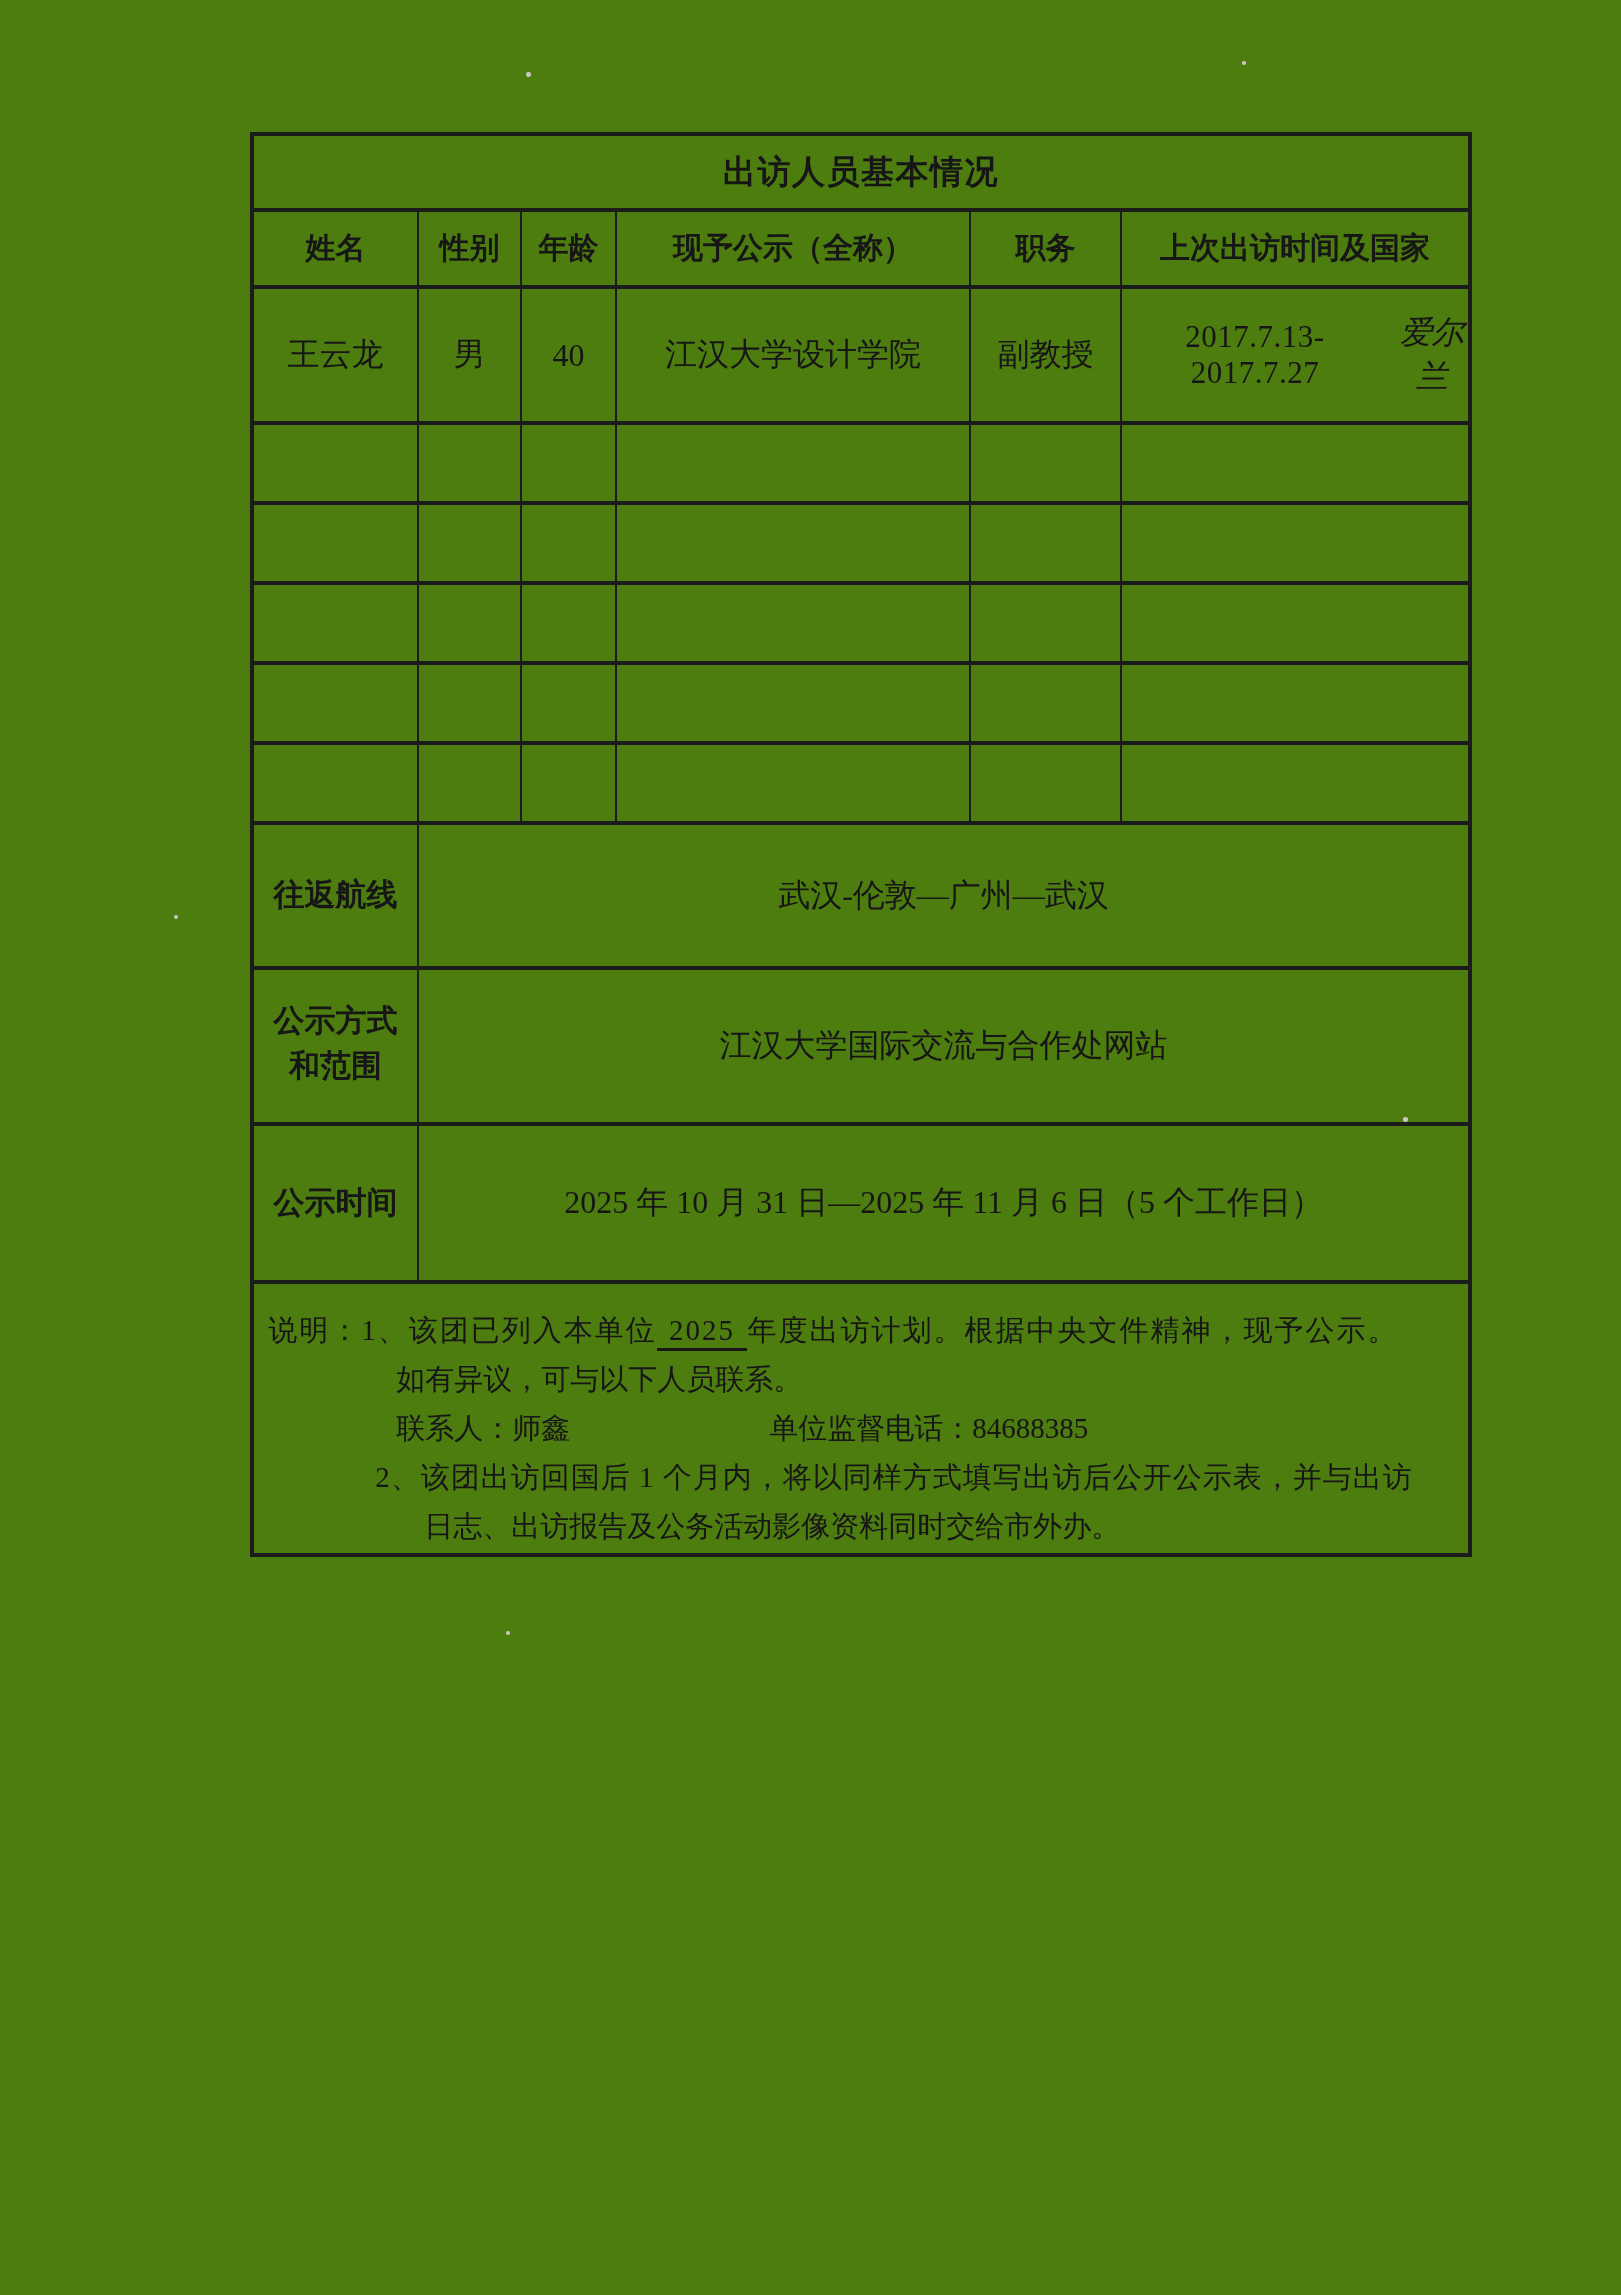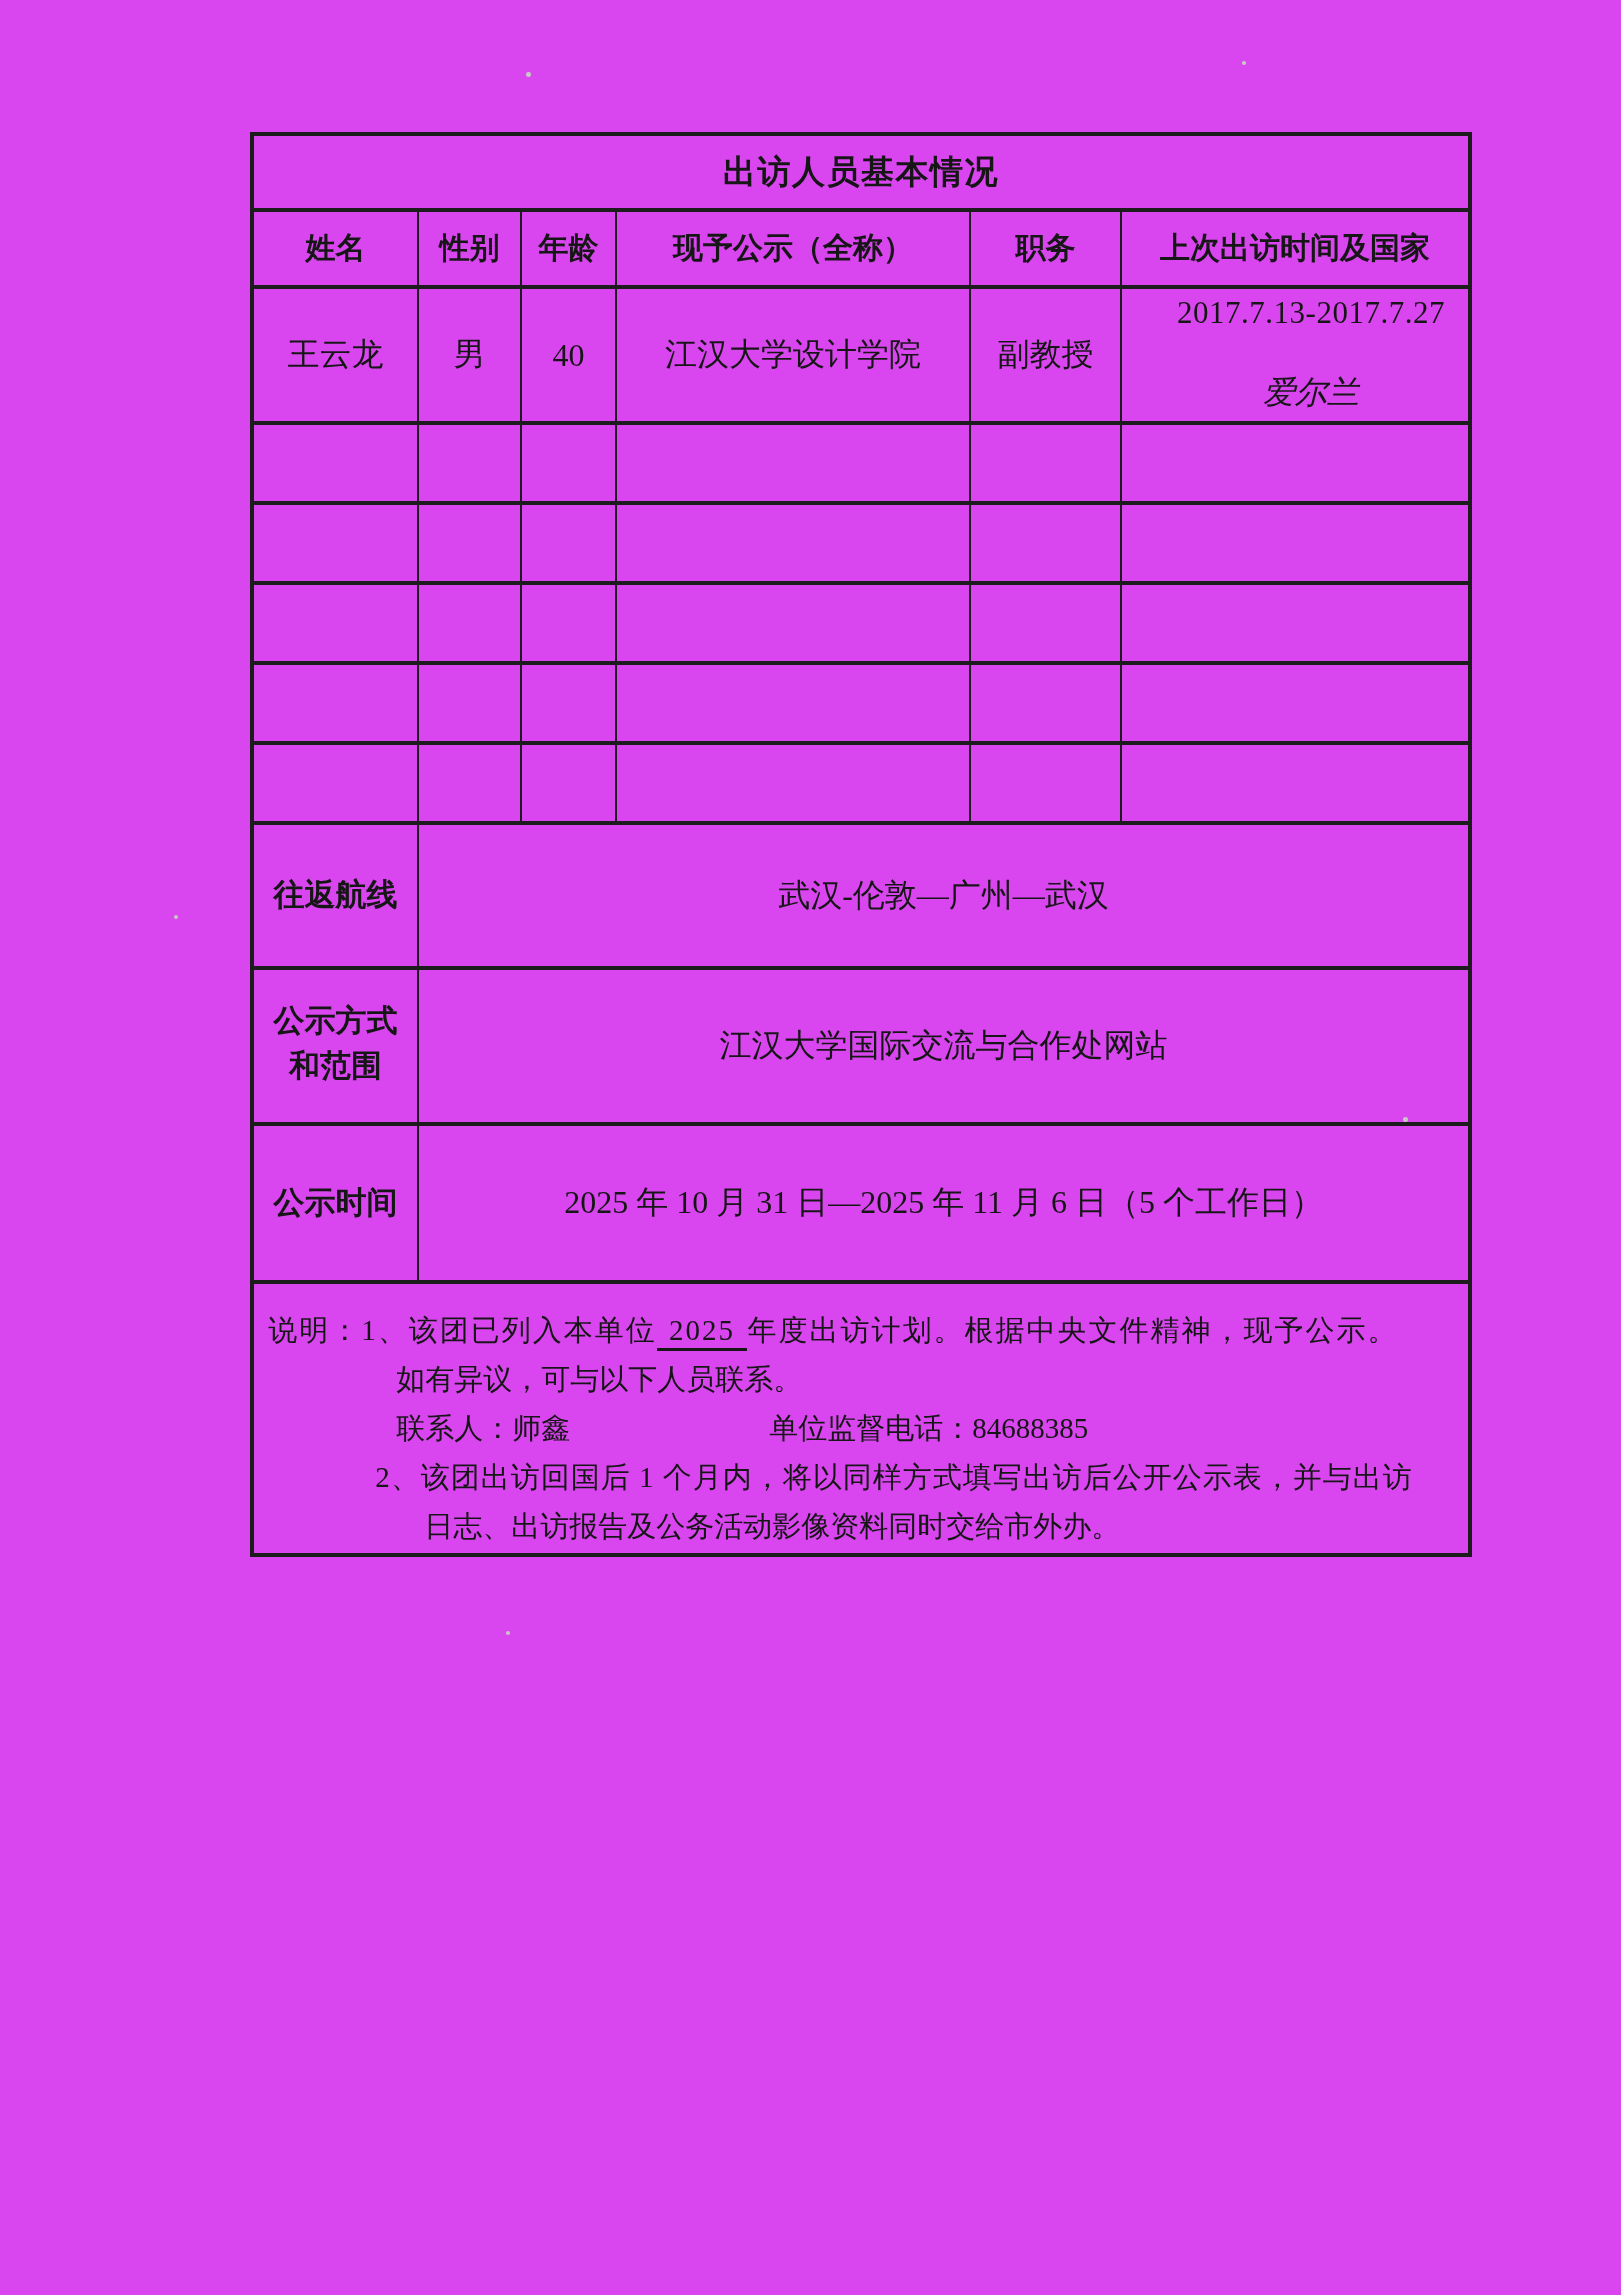--- a/index.html
+++ b/index.html
@@ -5,21 +5,21 @@
   * { box-sizing: border-box; margin: 0; padding: 0; }
   html, body {
     width: 1622px; height: 2295px;
     background: #fcfcfa;
     font-family: "Liberation Serif", "DejaVu Serif", serif;
     color: #161616;
   }
   .sheet {
     position: relative;
     width: 1622px; height: 2295px;
-    background: #d946ef;
+    background: #4d7c0f;
     overflow: hidden;
   }
   
   .speck { position: absolute; background: #c9c9c4; border-radius: 50%; }
 
   table.doc {
     position: absolute;
     left: 250px; top: 132px;
     width: 1218px;
     border-collapse: collapse;
@@ -43,21 +43,21 @@
   .r-method { height: 156px; font-family: Liberation Mono, monospace; }
   .r-period { height: 158px; }
   .r-notes  { height: 273px; }
 
   .title-cell { font-size: 33px; font-weight: 700; letter-spacing: 1.5px; }
   .head  { font-size: 30px; font-weight: 700; }
   .val   { font-size: 32px; font-weight: 400; }
   .label { font-size: 31px; font-weight: 700; line-height: 1.45; }
 
   .stack {
-    display: flex; flex-direction: column;
+    display: flex; 
     align-items: center; justify-content: center;
     gap: 40px;
     padding-left: 32px;
   }
   .stack .dates { font-size: 31px; letter-spacing: 0.5px; }
   .stack .country { font-size: 32px; font-style: italic; }
 
   .notes-cell {
     text-align: left;
     vertical-align: top;

